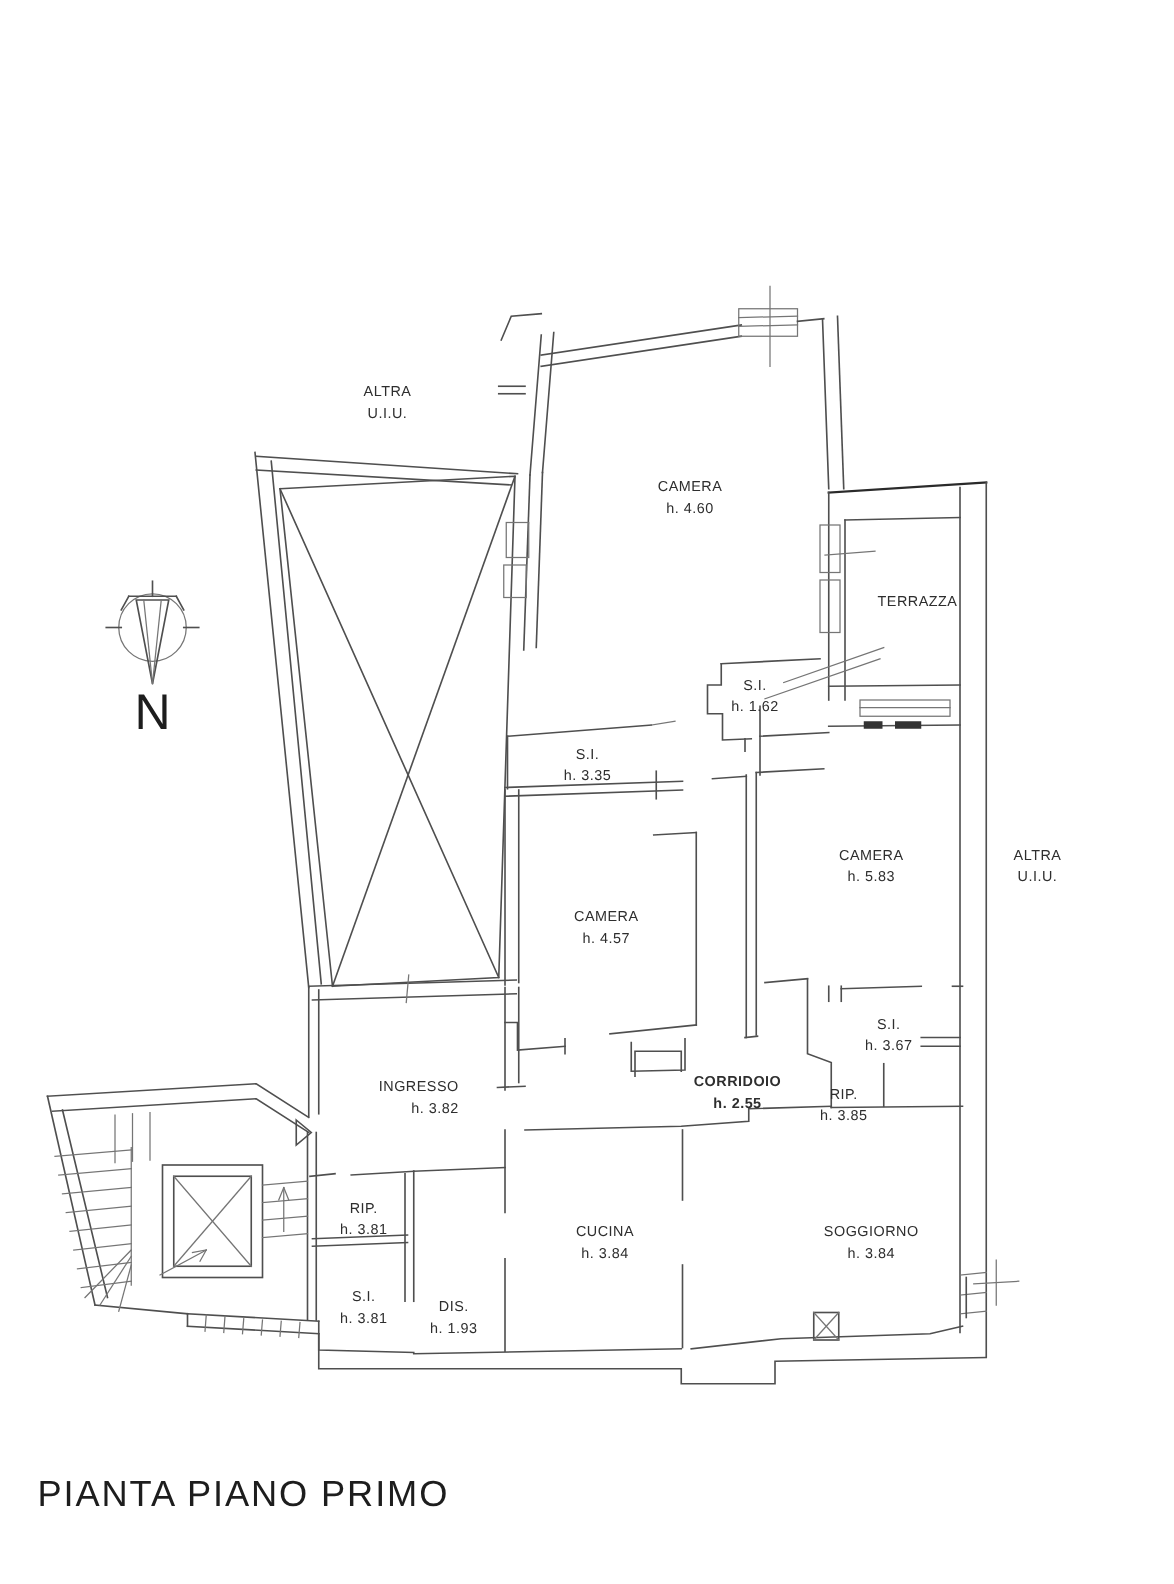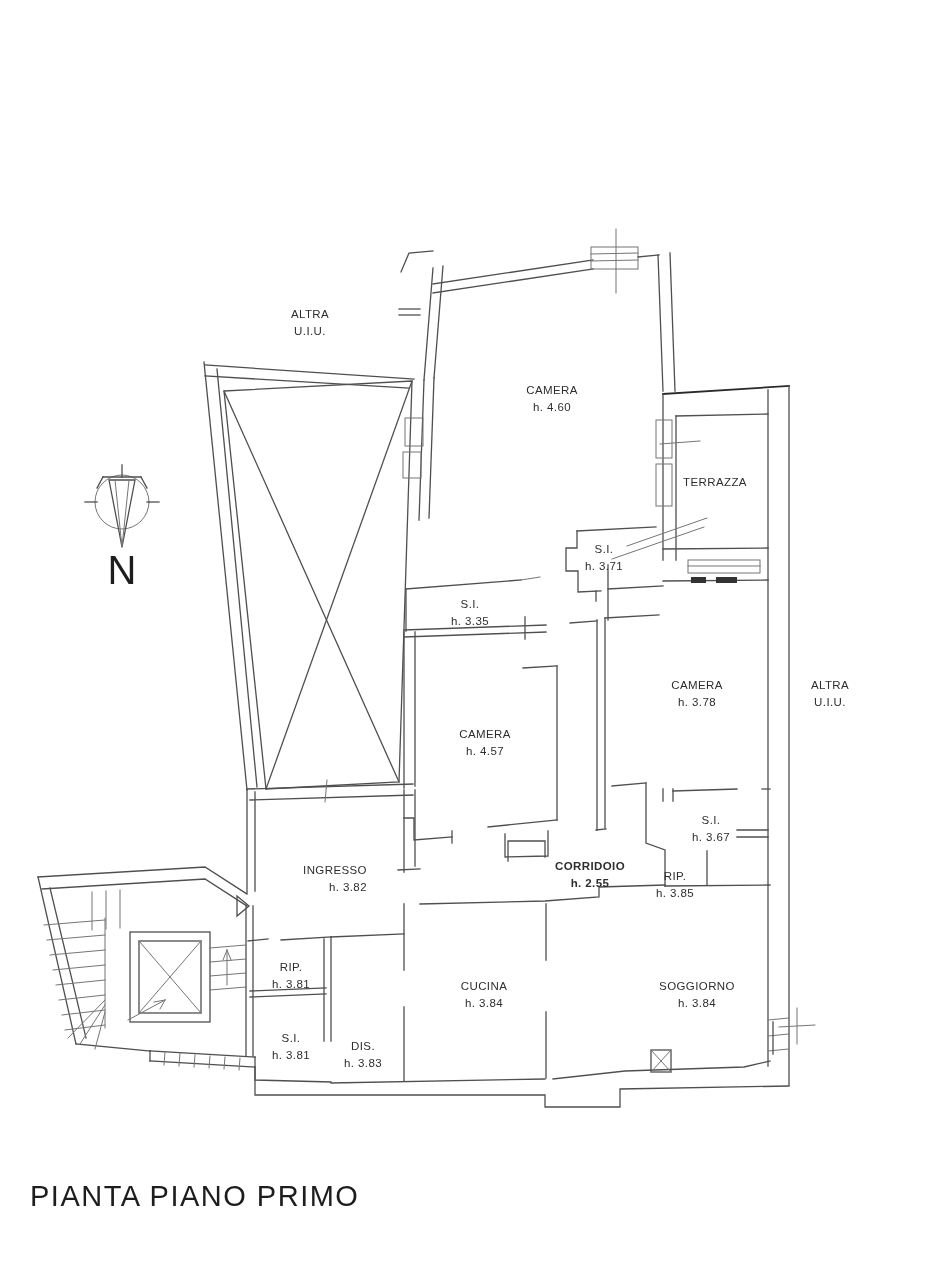--- a/index.html
+++ b/index.html
@@ -247,34 +247,34 @@
   </svg>
 
   <div class="room-label" style="left:310px;top:306px;">
     <div>ALTRA</div>
     <div>U.I.U.</div>
   </div>
   <div class="room-label" style="left:552px;top:382px;">
     <div>CAMERA</div>
     <div>h. 4.60</div>
   </div>
-  <div class="room-label" style="left:715px;top:474px;">
+  <div class="room-label" style="left:734px;top:474px;">
     <div>TERRAZZA</div>
   </div>
   <div class="room-label" style="left:604px;top:541px;">
     <div>S.I.</div>
-    <div>h. 3.71</div>
+    <div>h. 1.62</div>
   </div>
   <div class="room-label" style="left:470px;top:596px;">
     <div>S.I.</div>
     <div>h. 3.35</div>
   </div>
   <div class="room-label" style="left:697px;top:677px;">
     <div>CAMERA</div>
-    <div>h. 3.78</div>
+    <div>h. 5.83</div>
   </div>
   <div class="room-label" style="left:830px;top:677px;">
     <div>ALTRA</div>
     <div>U.I.U.</div>
   </div>
   <div class="room-label" style="left:485px;top:726px;">
     <div>CAMERA</div>
     <div>h. 4.57</div>
   </div>
   <div class="room-label" style="left:711px;top:812px;">
@@ -292,21 +292,21 @@
   <div class="room-label" style="left:675px;top:868px;">
     <div>RIP.</div>
     <div>h. 3.85</div>
   </div>
   <div class="room-label" style="left:291px;top:959px;">
     <div>RIP.</div>
     <div>h. 3.81</div>
   </div>
   <div class="room-label" style="left:363px;top:998px;margin-top:40px;">
     <div>DIS.</div>
-    <div>h. 3.83</div>
+    <div>h. 1.93</div>
   </div>
   <div class="room-label" style="left:484px;top:978px;">
     <div>CUCINA</div>
     <div>h. 3.84</div>
   </div>
   <div class="room-label" style="left:657px;top:978px;margin-left:40px;">
     <div>SOGGIORNO</div>
     <div>h. 3.84</div>
   </div>
   <div class="room-label" style="left:291px;top:1030px;">

